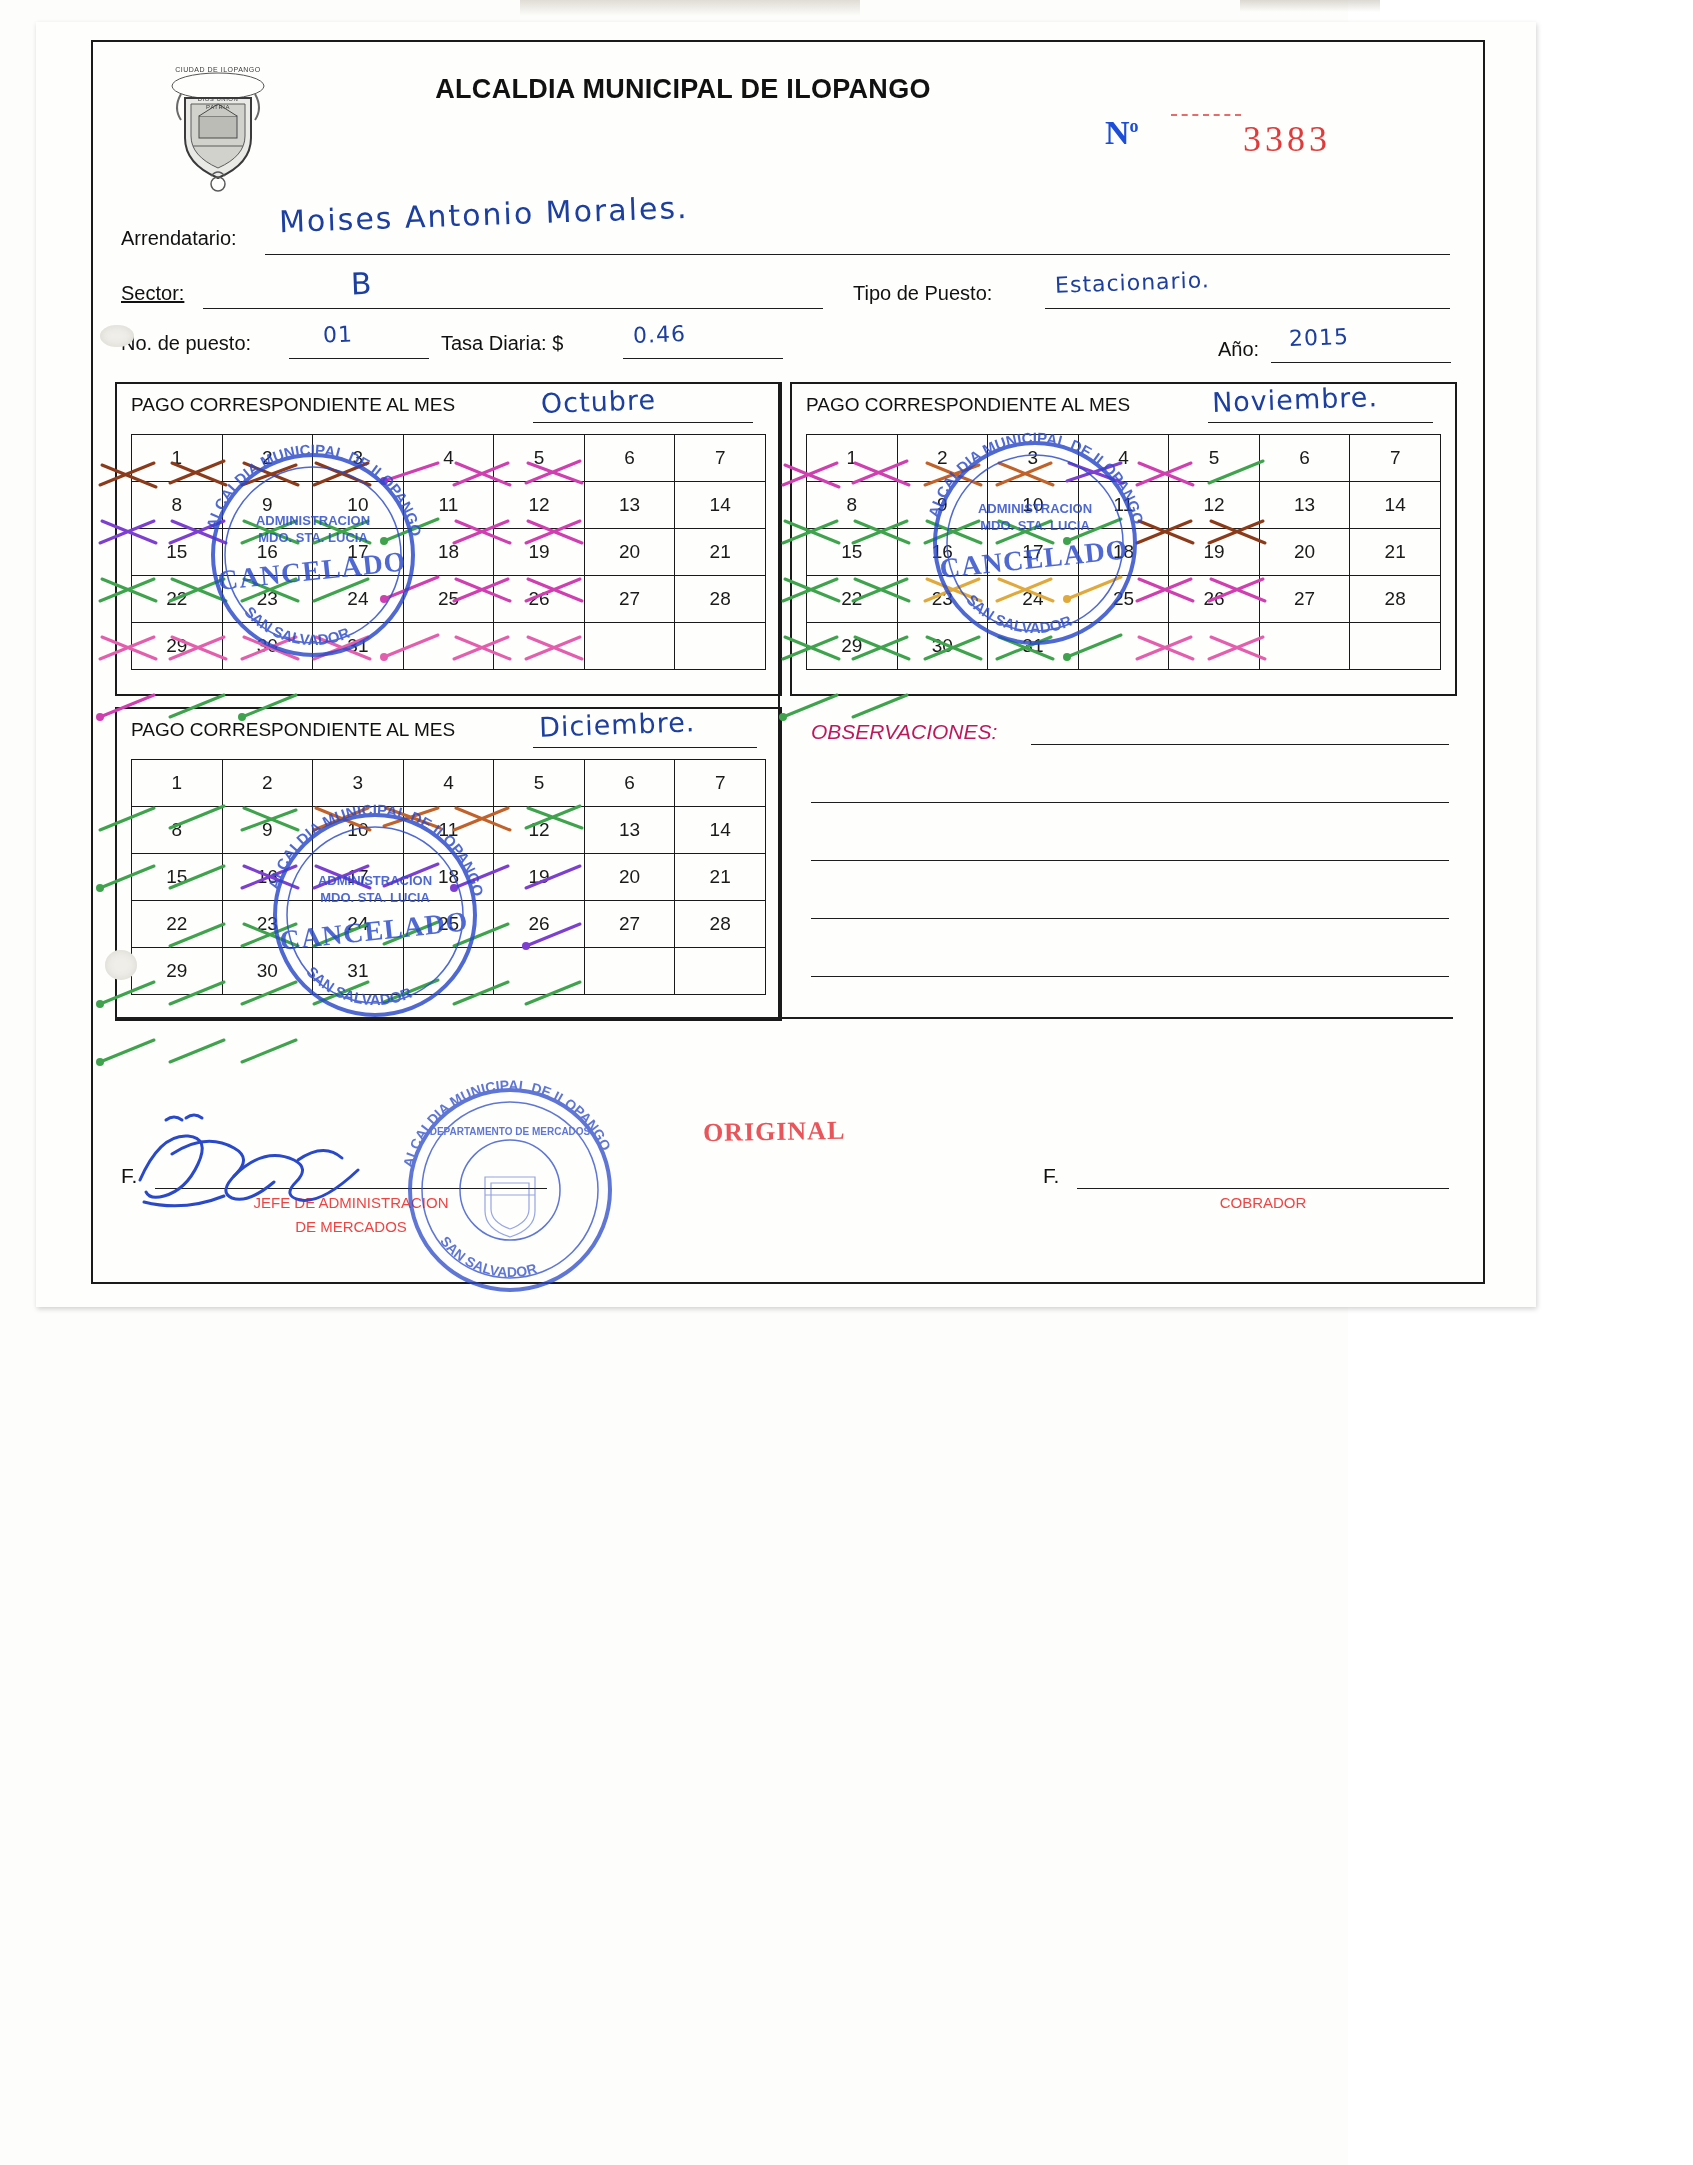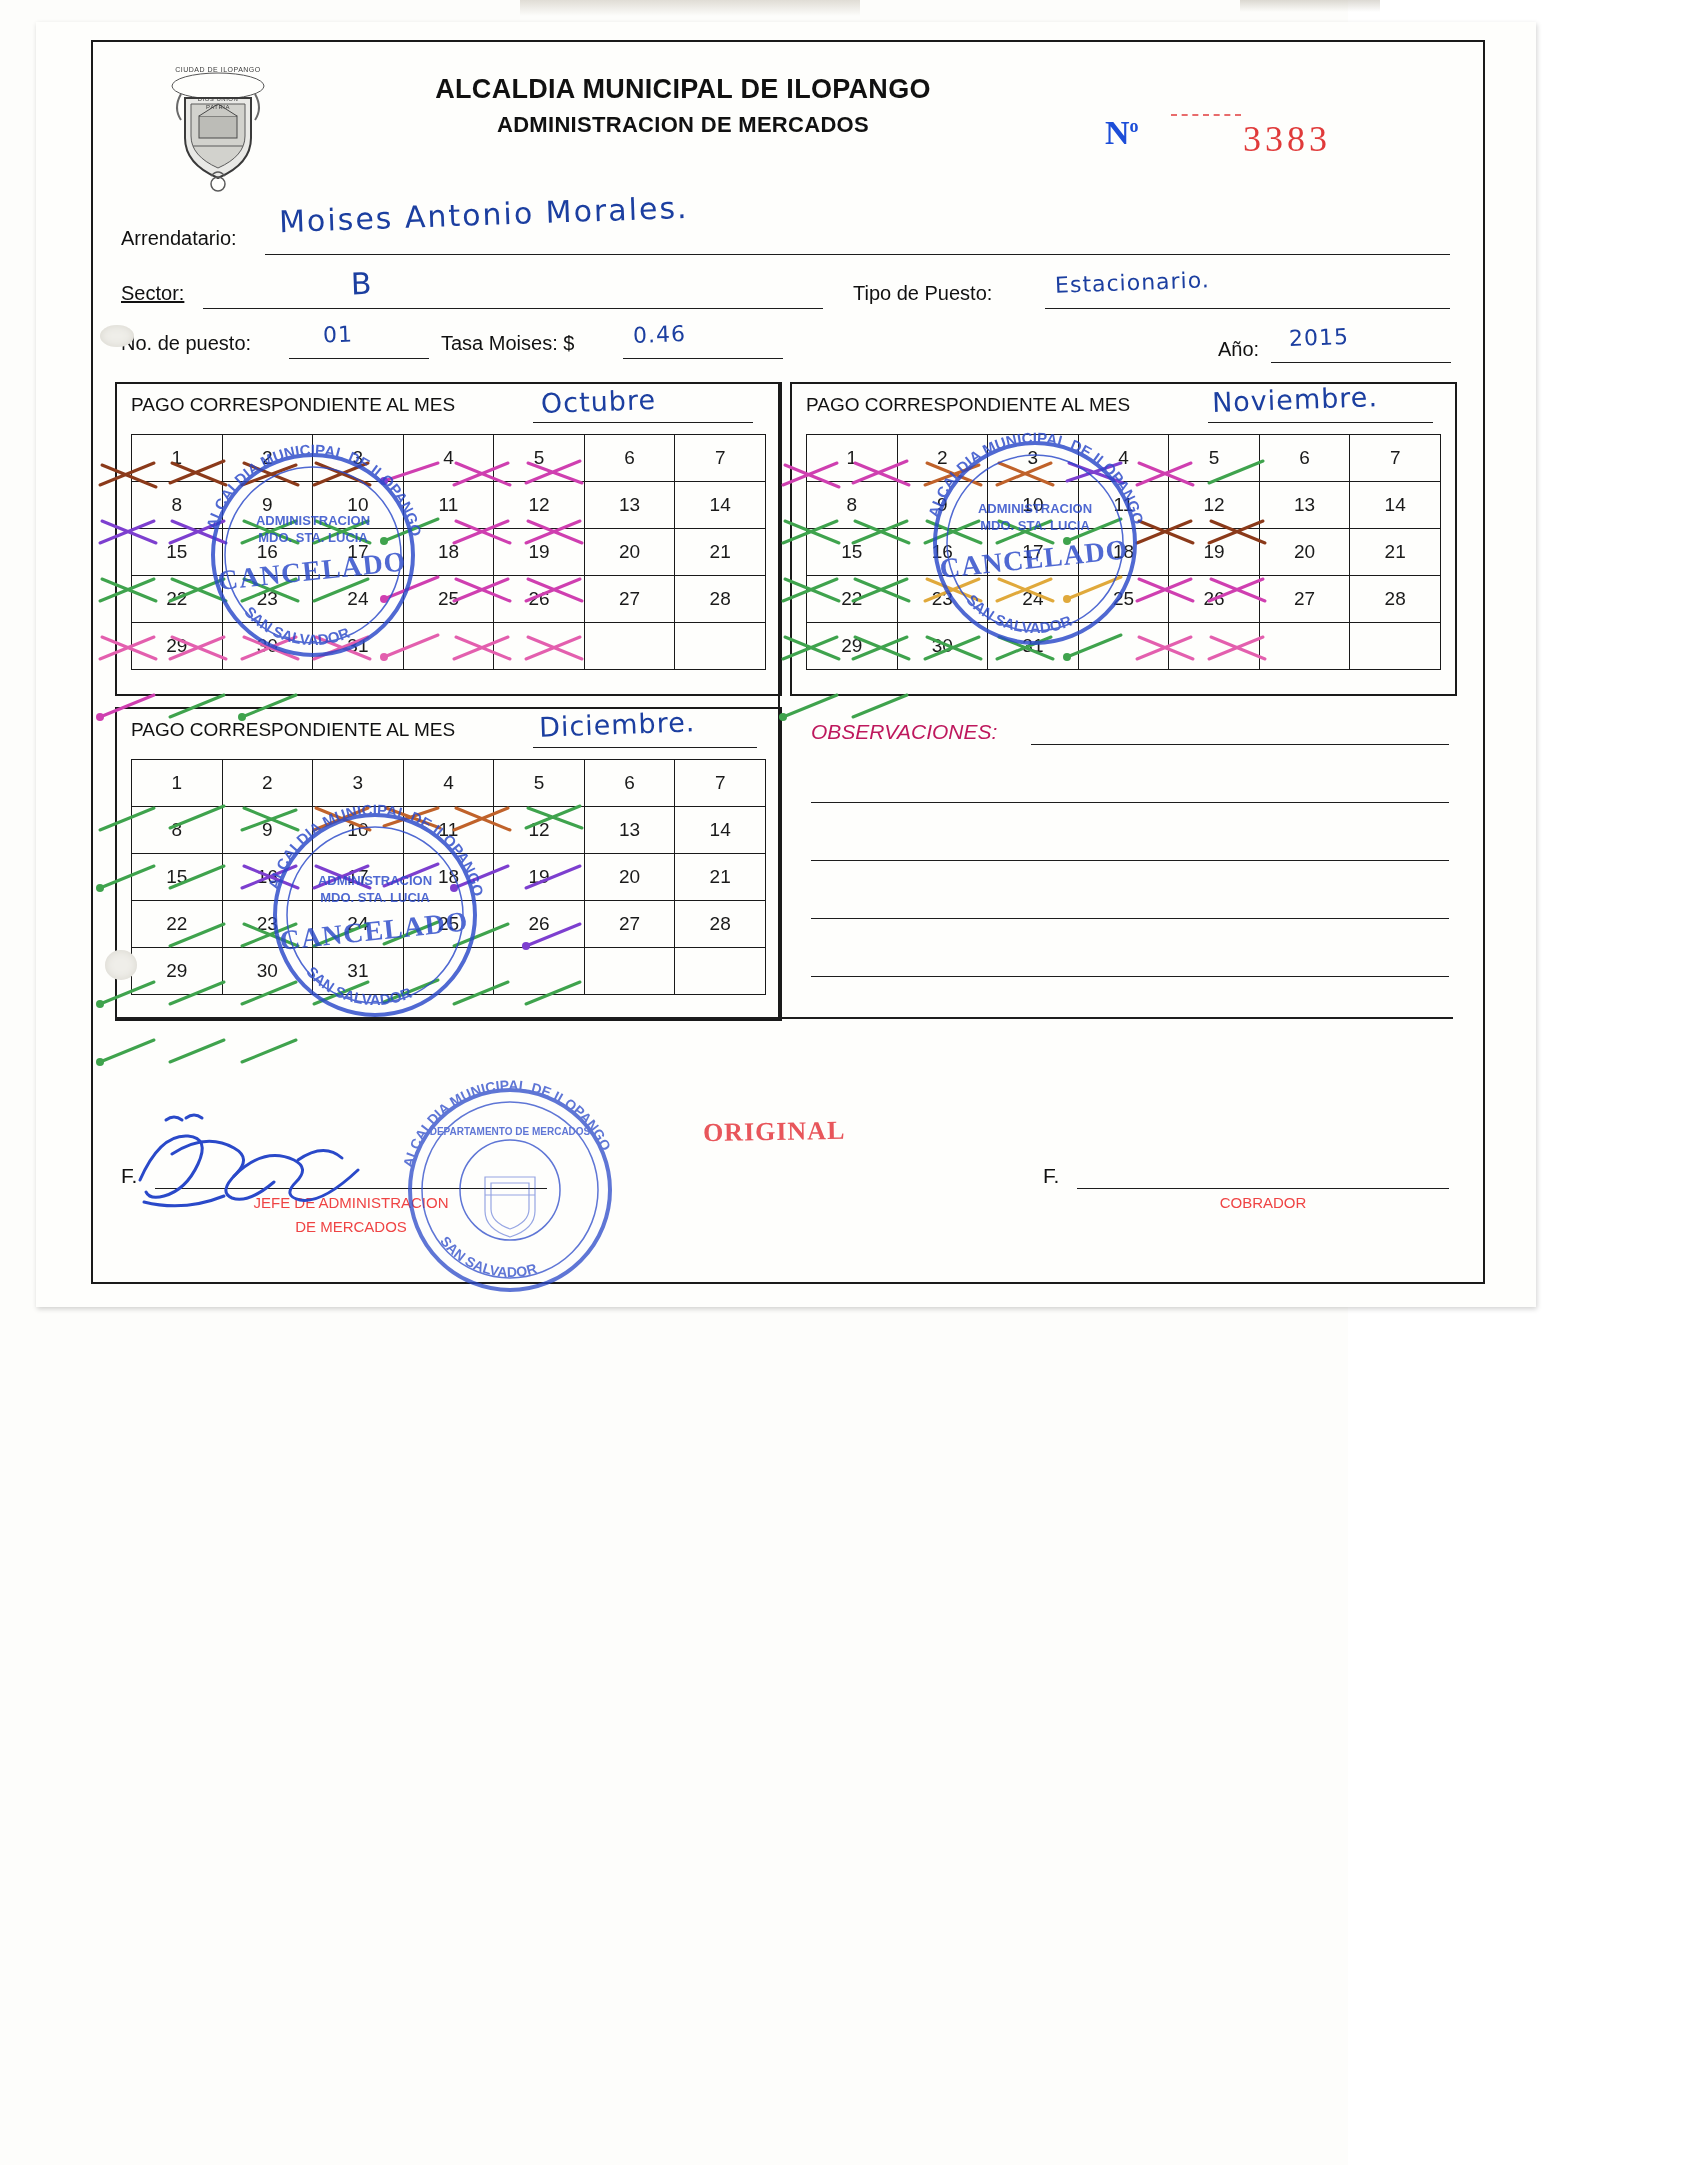--- a/index.html
+++ b/index.html
@@ -243,21 +243,20 @@
           <path d="M92 30 q8 14 0 26" fill="none" stroke="#6a6a6a" stroke-width="2"></path>
           <circle cx="55" cy="120" r="7" fill="none" stroke="#5a5a5a" stroke-width="1.5"></circle>
           <path d="M48 112 q7 -8 14 0" fill="none" stroke="#5a5a5a" stroke-width="1.5"></path>
         </svg>
         <div class="crest-text" style="top:2px;">CIUDAD DE ILOPANGO</div>
         <div class="crest-text" style="top:32px; font-size:6px;">DIOS UNION</div>
         <div class="crest-text" style="top:40px; font-size:6px;">PATRIA</div>
       </div>
 
       <div class="title-main">ALCALDIA MUNICIPAL DE ILOPANGO</div>
-      <div class="title-sub">ADMINISTRACION DE MERCADOS</div>
 
       <div class="folio-label">N<sup>o</sup></div>
       <div class="folio-dash"></div>
       <div class="folio-num">3383</div>
 
       <div class="fld-label" style="left:28px; top:185px;">Arrendatario:</div>
       <div class="fld-rule" style="left:172px; top:212px; width:1185px;"></div>
       <div class="hand" style="left:186px; top:155px; font-size:30px;">Moises Antonio Morales.</div>
 
       <div class="fld-label" style="left:28px; top:240px;text-decoration:underline;">Sector:</div>
@@ -265,21 +264,21 @@
       <div class="hand" style="left:258px; top:224px; font-size:30px;">B</div>
 
       <div class="fld-label" style="left:760px; top:240px;">Tipo de Puesto:</div>
       <div class="fld-rule" style="left:952px; top:266px; width:405px;"></div>
       <div class="hand small" style="left:962px; top:228px;">Estacionario.</div>
 
       <div class="fld-label" style="left:28px; top:290px;">No. de puesto:</div>
       <div class="fld-rule" style="left:196px; top:316px; width:140px;"></div>
       <div class="hand small" style="left:230px; top:280px;">01</div>
 
-      <div class="fld-label" style="left:348px; top:290px;">Tasa Moises: $</div>
+      <div class="fld-label" style="left:348px; top:290px;">Tasa Diaria: $</div>
       <div class="fld-rule" style="left:530px; top:316px; width:160px;"></div>
       <div class="hand small" style="left:540px; top:280px;">0.46</div>
 
       <div class="fld-label" style="left:1113px; top:296px;margin-left:12px;">Año:</div>
       <div class="fld-rule" style="left:1178px; top:320px; width:180px;"></div>
       <div class="hand small" style="left:1196px; top:283px;">2015</div>
 
       <div class="paybox" style="left:22px; top:340px; width:663px; height:310px;">
         <div class="pay-title" style="left:14px; top:10px;">PAGO CORRESPONDIENTE AL MES</div>
         <div class="pay-title-rule" style="left:416px; top:38px; width:220px;"></div>

